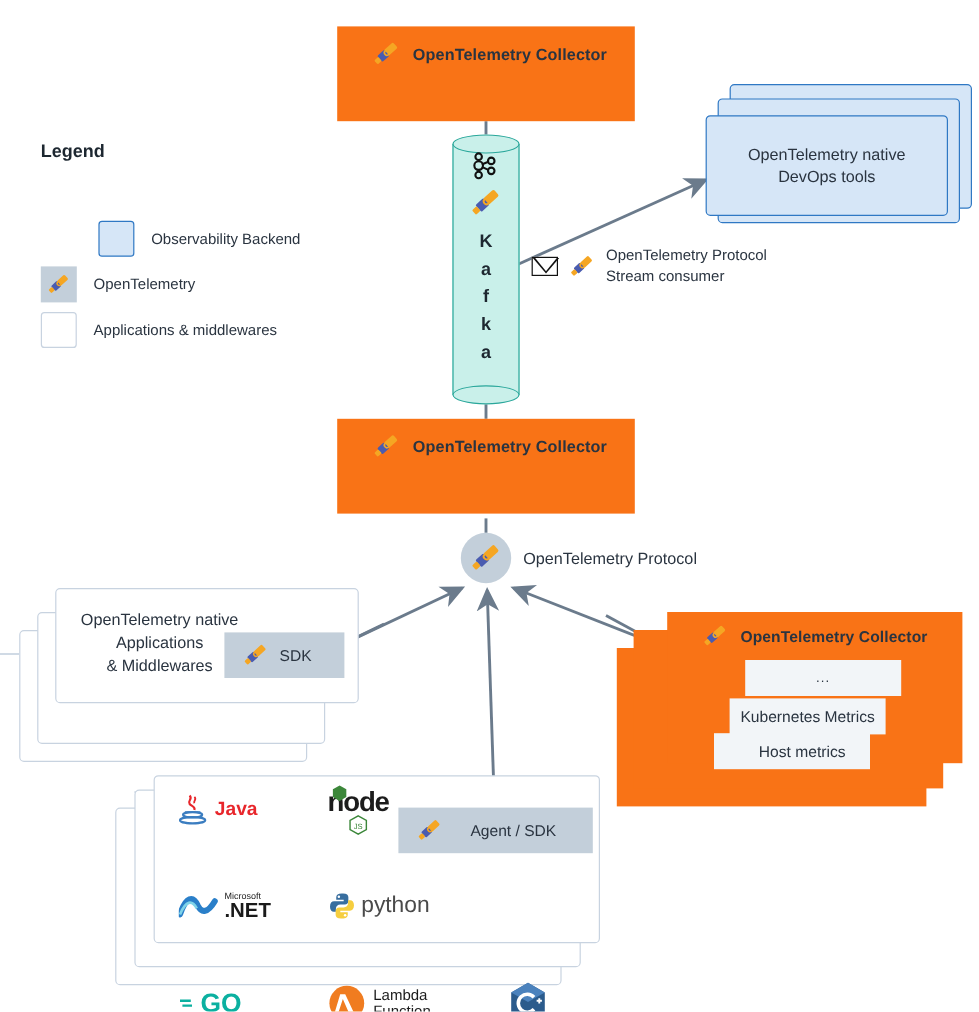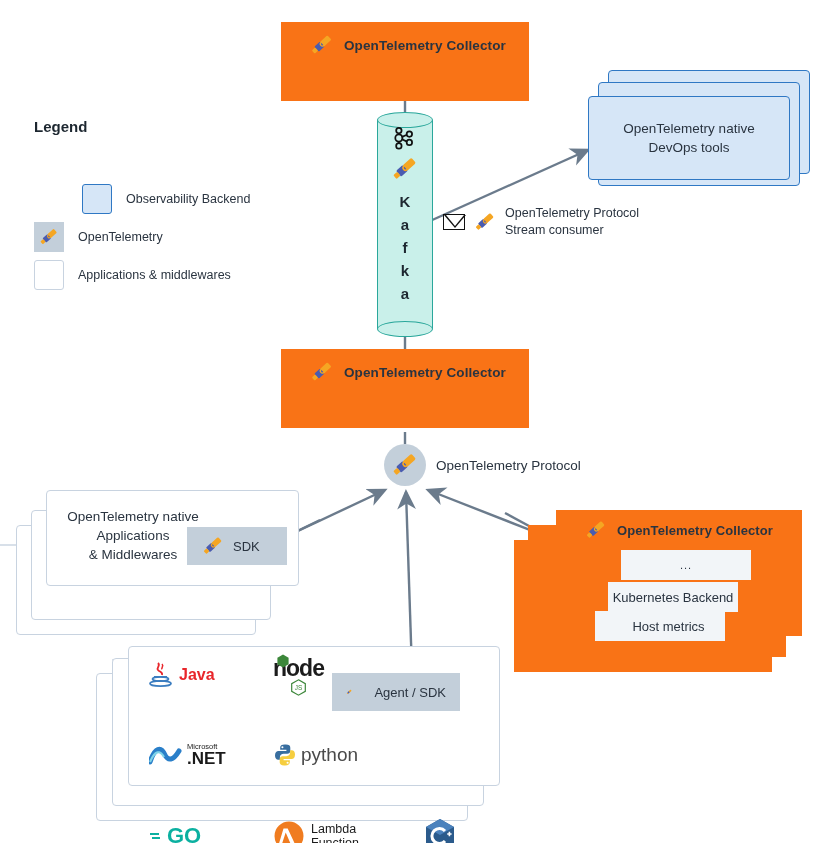--- a/index.html
+++ b/index.html
@@ -298,21 +298,21 @@
         <g transform="rotate(-42 16 16)">
           <rect x="16.5" y="11.5" width="12.5" height="7.5" rx="1.6" fill="#f5a623"></rect>
           <rect x="7.5" y="11.2" width="9.6" height="8.2" rx="1.4" fill="#4a5cb0"></rect>
           <circle cx="17.2" cy="15.4" r="2.5" fill="none" stroke="#f5a623" stroke-width="1.7"></circle>
           <rect x="2.2" y="12.6" width="5.6" height="5.4" rx="1.2" fill="#f5a623"></rect>
         </g>
       </svg>
       <div class="collector-title" style="font-size:13px;">OpenTelemetry Collector</div>
     </div>
     <div class="white-chip" style="position:absolute; left:65px; top:40px; width:130px; height:30px; font-size:11px; letter-spacing:1px;">...</div>
-    <div class="white-chip" style="position:absolute; left:52px; top:72px; width:130px; height:30px;">Kubernetes Backend</div>
+    <div class="white-chip" style="position:absolute; left:52px; top:72px; width:130px; height:30px;">Kubernetes Metrics</div>
     <div class="white-chip" style="position:absolute; left:39px; top:101px; width:130px; height:30px;padding-left:17px;">Host metrics</div>
   </div>
 
   <div class="abs app-box" style="left:96px; top:673px; width:372px; height:148px;"></div>
   <div class="abs app-box" style="left:112px; top:658px; width:372px; height:148px;"></div>
   <div class="abs app-box" style="left:128px; top:646px; width:372px; height:140px;">
 
     <div id="lang-grid" style="left:20px; top:8px;">
 
       <div class="logo-cell">
@@ -382,21 +382,21 @@
           <circle cx="16" cy="16" r="14.5" fill="#f07c20"></circle>
           <path d="M10.5 8.5 h4.2 l7 15 h-4.2 l-4.8 -11 l-3.6 11 H6 z" fill="#ffffff"></path>
         </svg>
         <div style="display:flex; flex-direction:column; line-height:14px; margin-left:2px;">
           <span style="font-size:12.5px; color:#1a1a1a;">Lambda</span>
           <span style="font-size:12.5px; color:#1a1a1a;">Function</span>
         </div>
       </div>
     </div>
 
-    <div class="gray-chip" style="position:absolute; left:203px; top:26px; width:128px; height:38px;">
+    <div class="gray-chip" style="position:absolute; left:203px; top:26px; width:162px; height:38px;">
       <svg width="24" height="24" viewBox="0 0 32 32">
         <g transform="rotate(-42 16 16)">
           <rect x="16.5" y="11.5" width="12.5" height="7.5" rx="1.6" fill="#f5a623"></rect>
           <rect x="7.5" y="11.2" width="9.6" height="8.2" rx="1.4" fill="#4a5cb0"></rect>
           <circle cx="17.2" cy="15.4" r="2.5" fill="none" stroke="#f5a623" stroke-width="1.7"></circle>
           <rect x="2.2" y="12.6" width="5.6" height="5.4" rx="1.2" fill="#f5a623"></rect>
         </g>
       </svg>
       <span class="chip-label" style="margin-left:14px;">Agent / SDK</span>
     </div>

